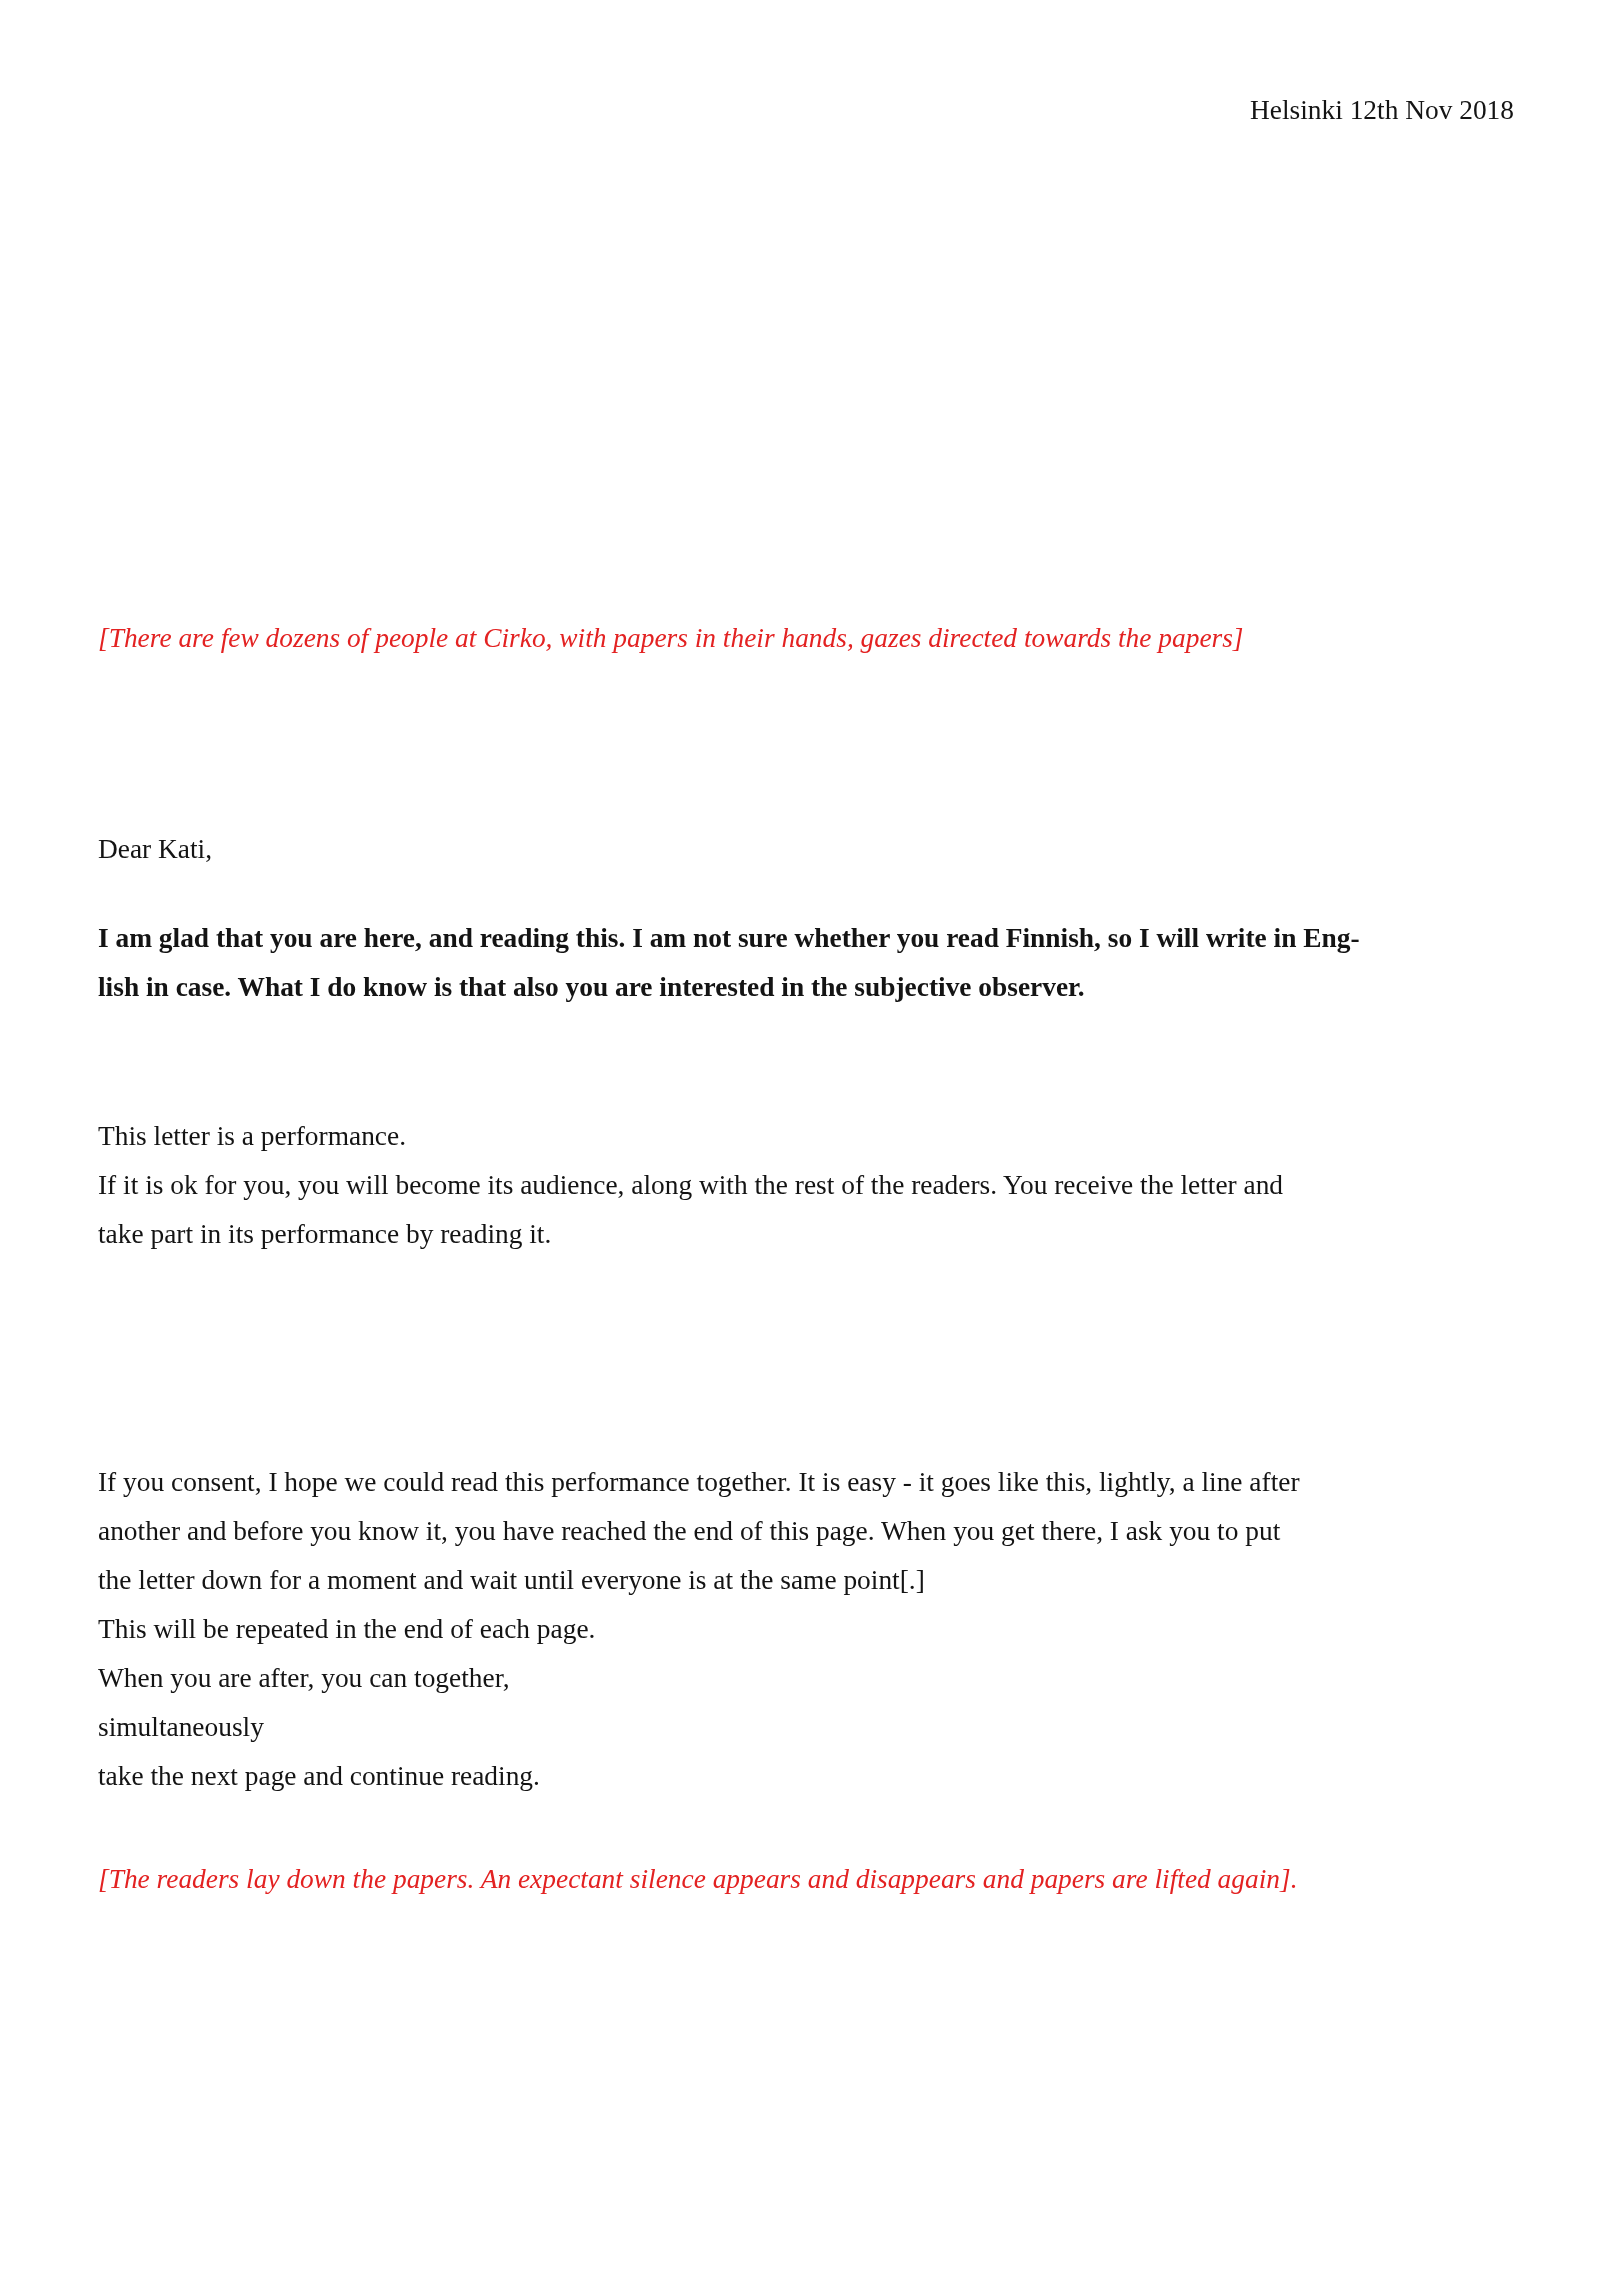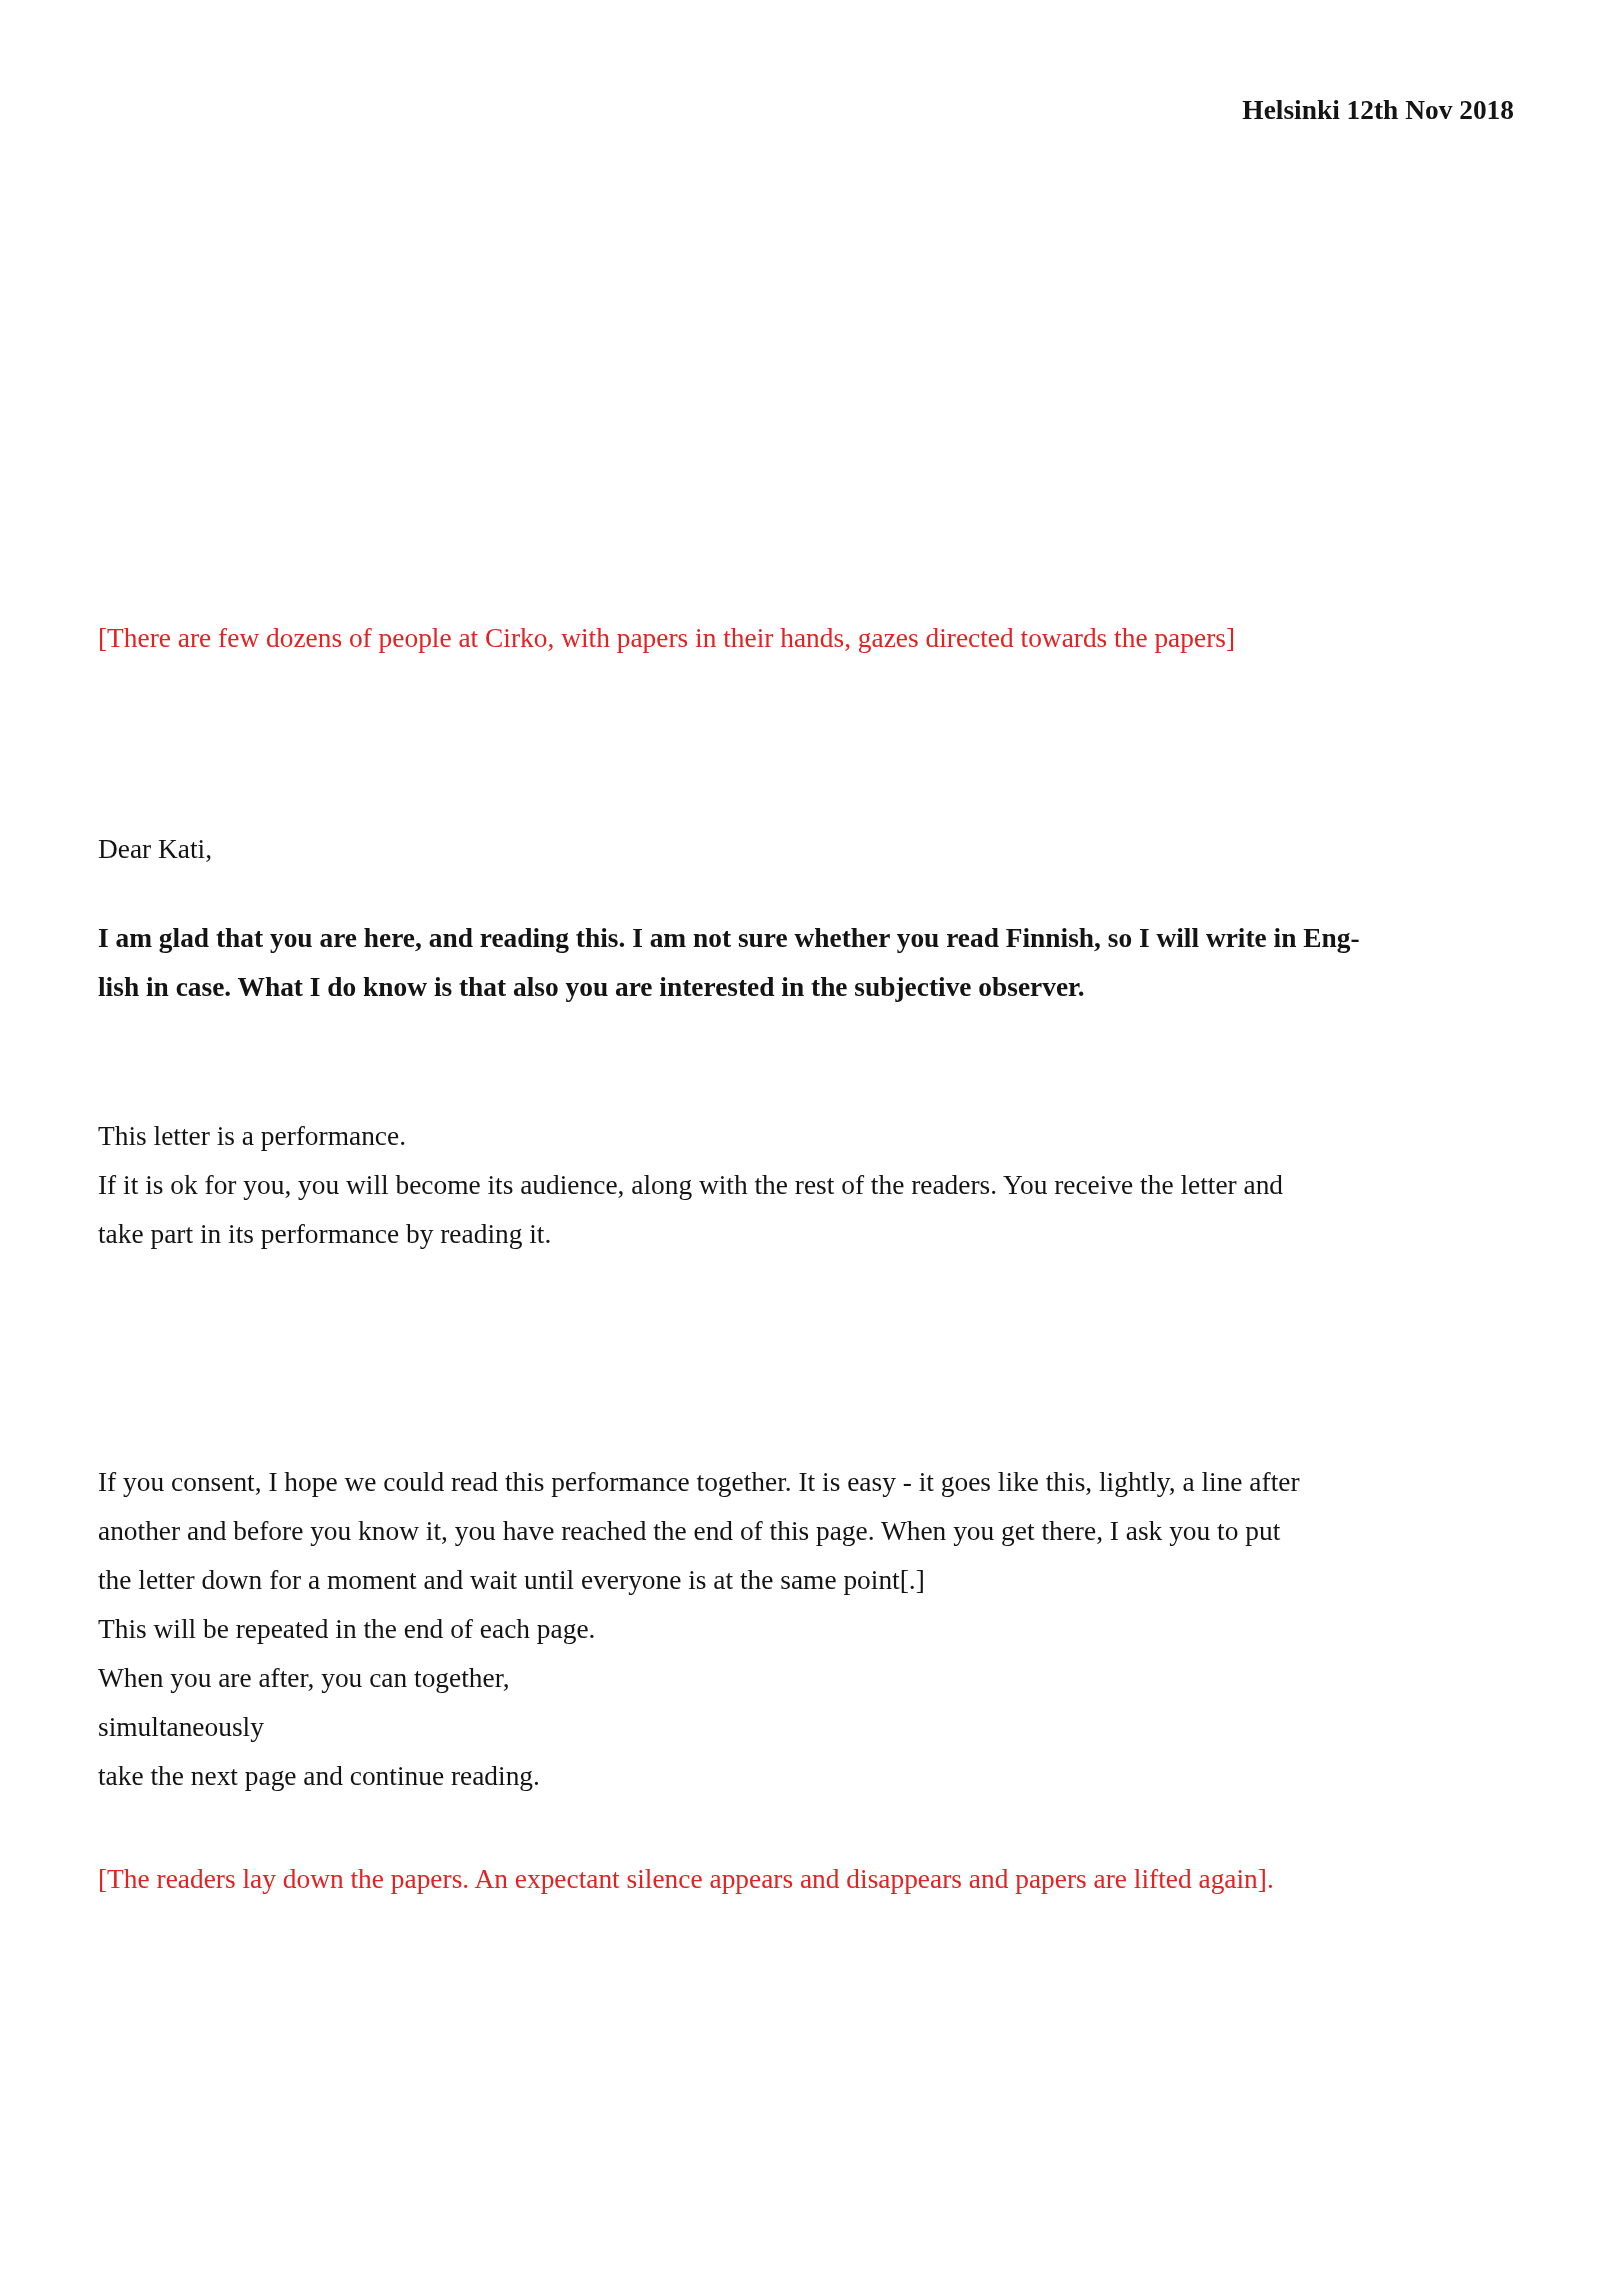--- a/index.html
+++ b/index.html
@@ -21,24 +21,24 @@
     overflow: hidden;
     font-family: "Liberation Serif", "DejaVu Serif", serif;
     font-size: 27.4px;
     line-height: 49px;
     color: var(--body-text);
   }
   .dateline {
     margin-top: 86px;
     text-align: right;
     white-space: nowrap;
-    font-weight: bold;
   }
   .stage-direction {
     color: var(--stage-red);
+    font-style: italic;
     white-space: nowrap;
   }
   .line { white-space: nowrap; }
   .sd1 { margin-top: 479px; }
   .salutation { margin-top: 162px; }
   .para1 { margin-top: 40px; font-weight: bold; }
   .sd2 { margin-top: 54px; }
   .para2 { margin-top: 100px; }
   .sd3 { margin-top: 49px; }
   .para3 { margin-top: 199px; }

